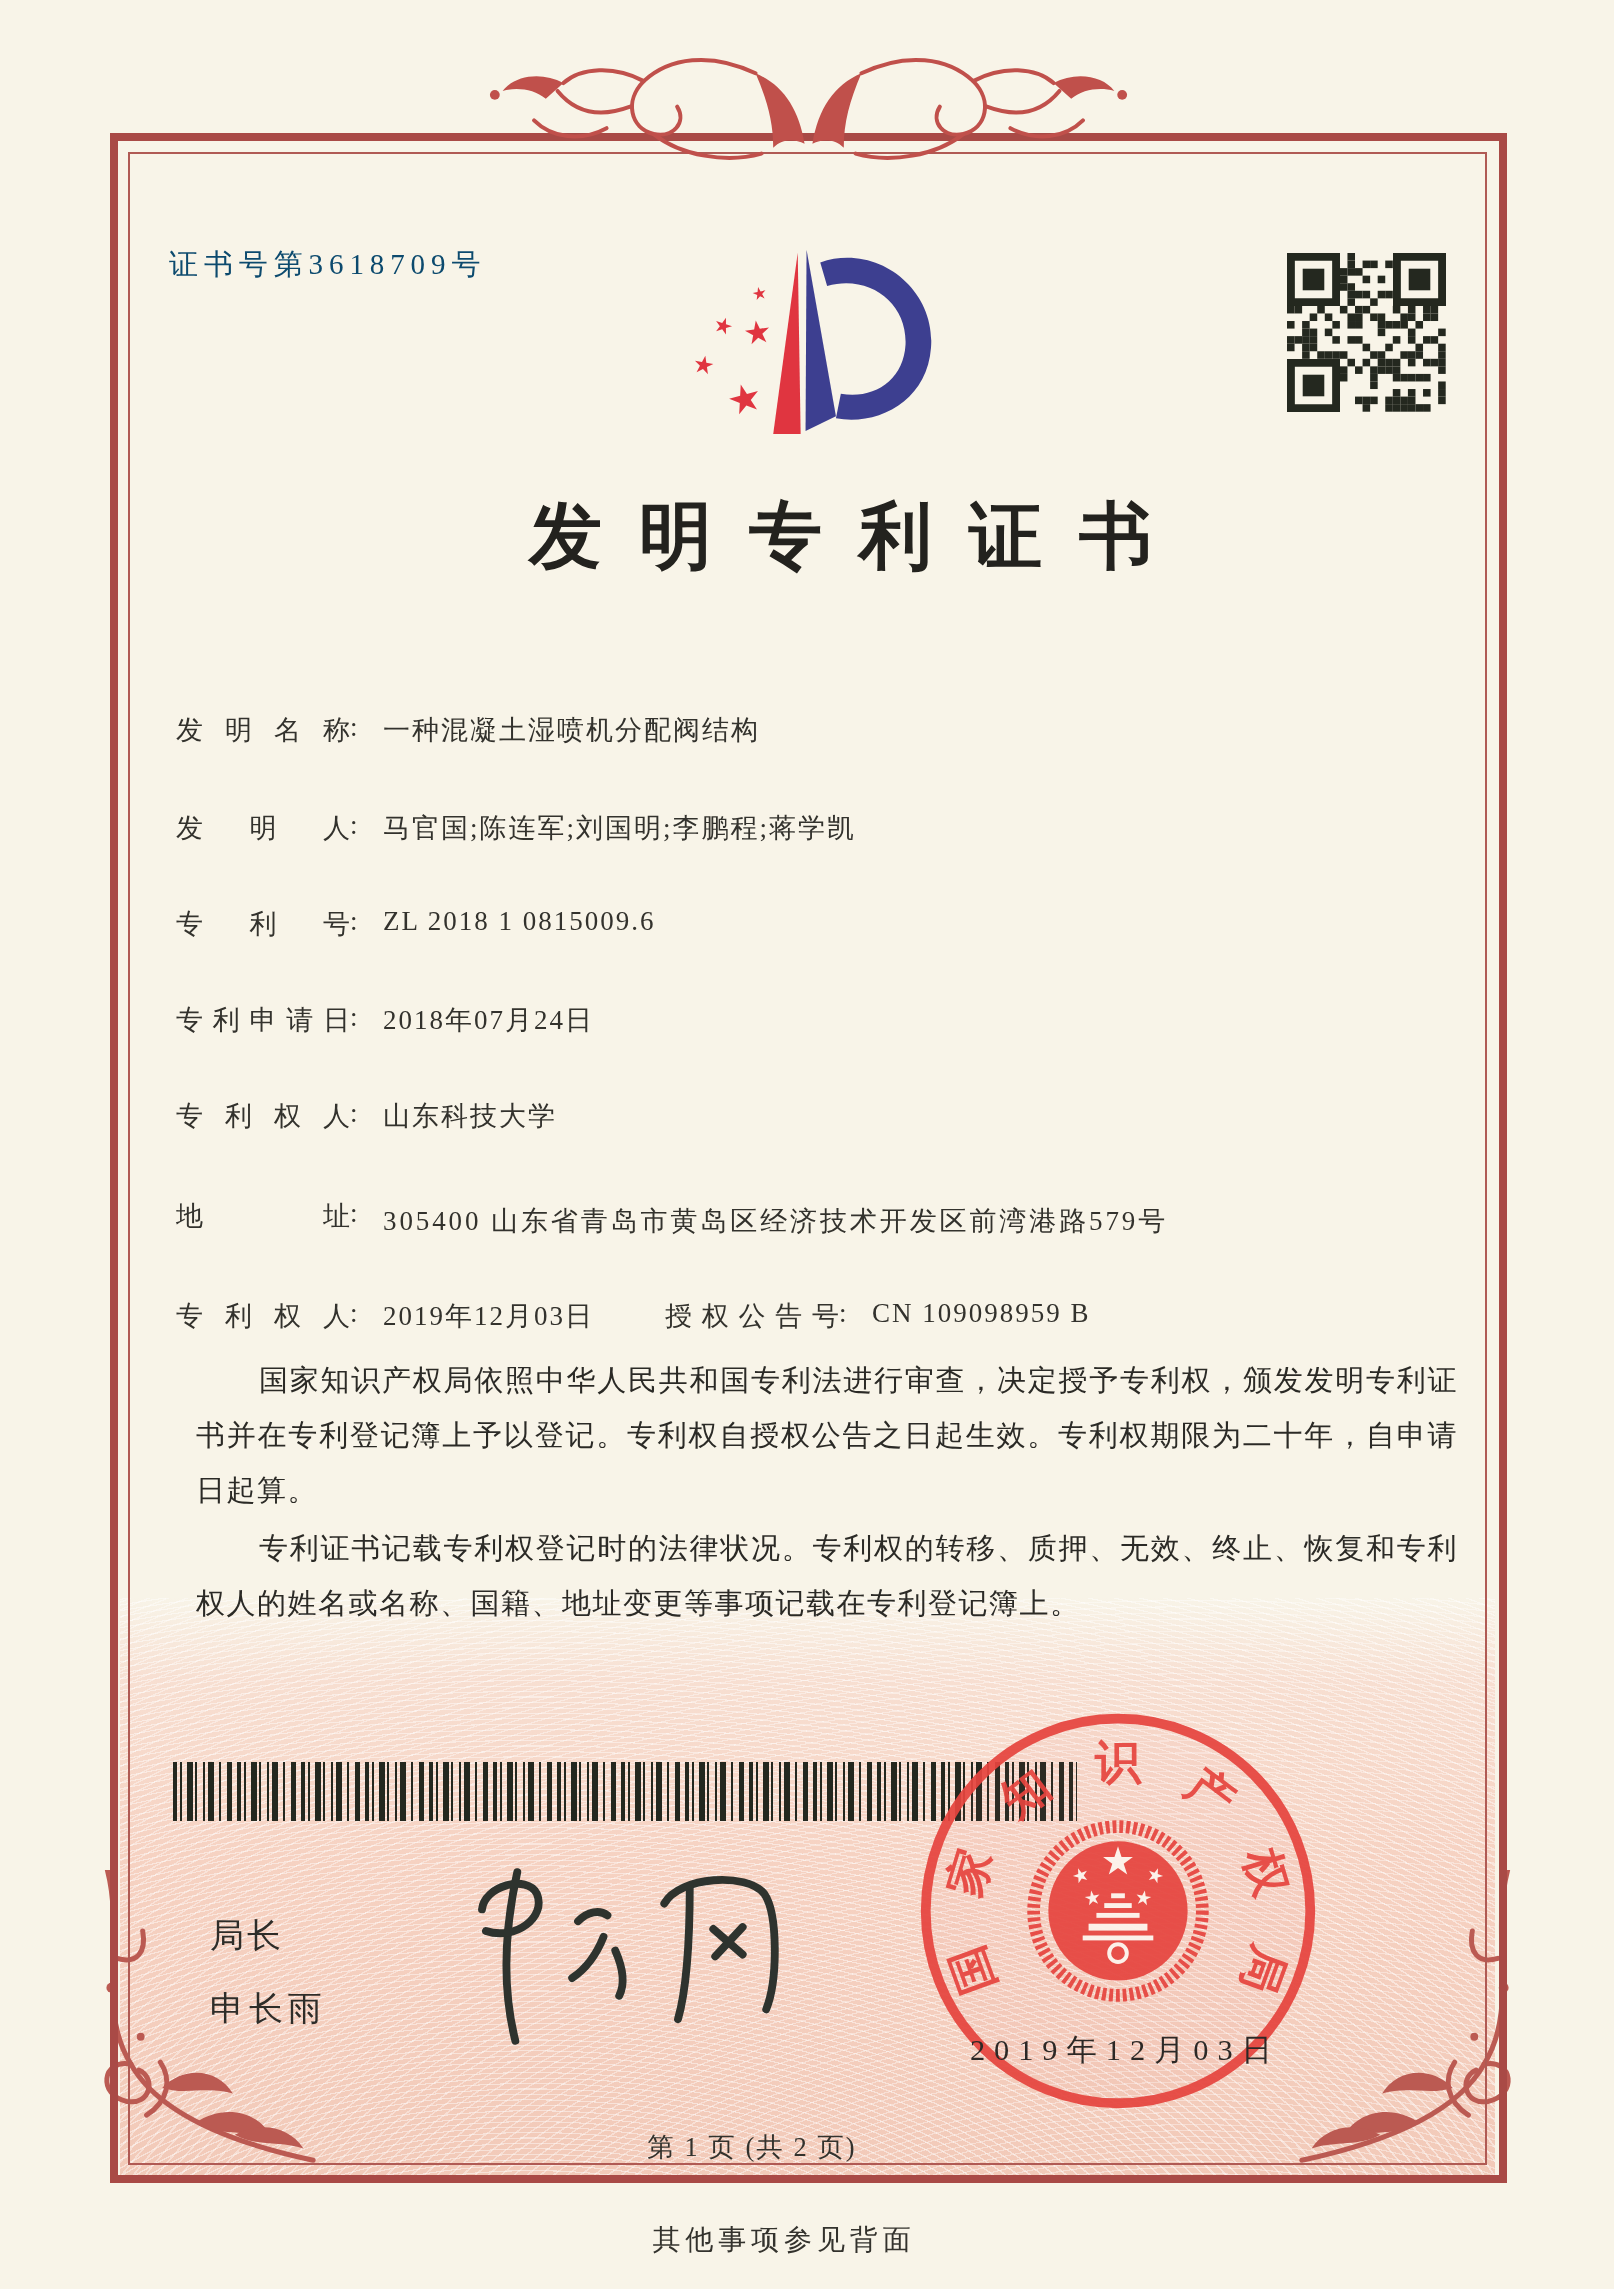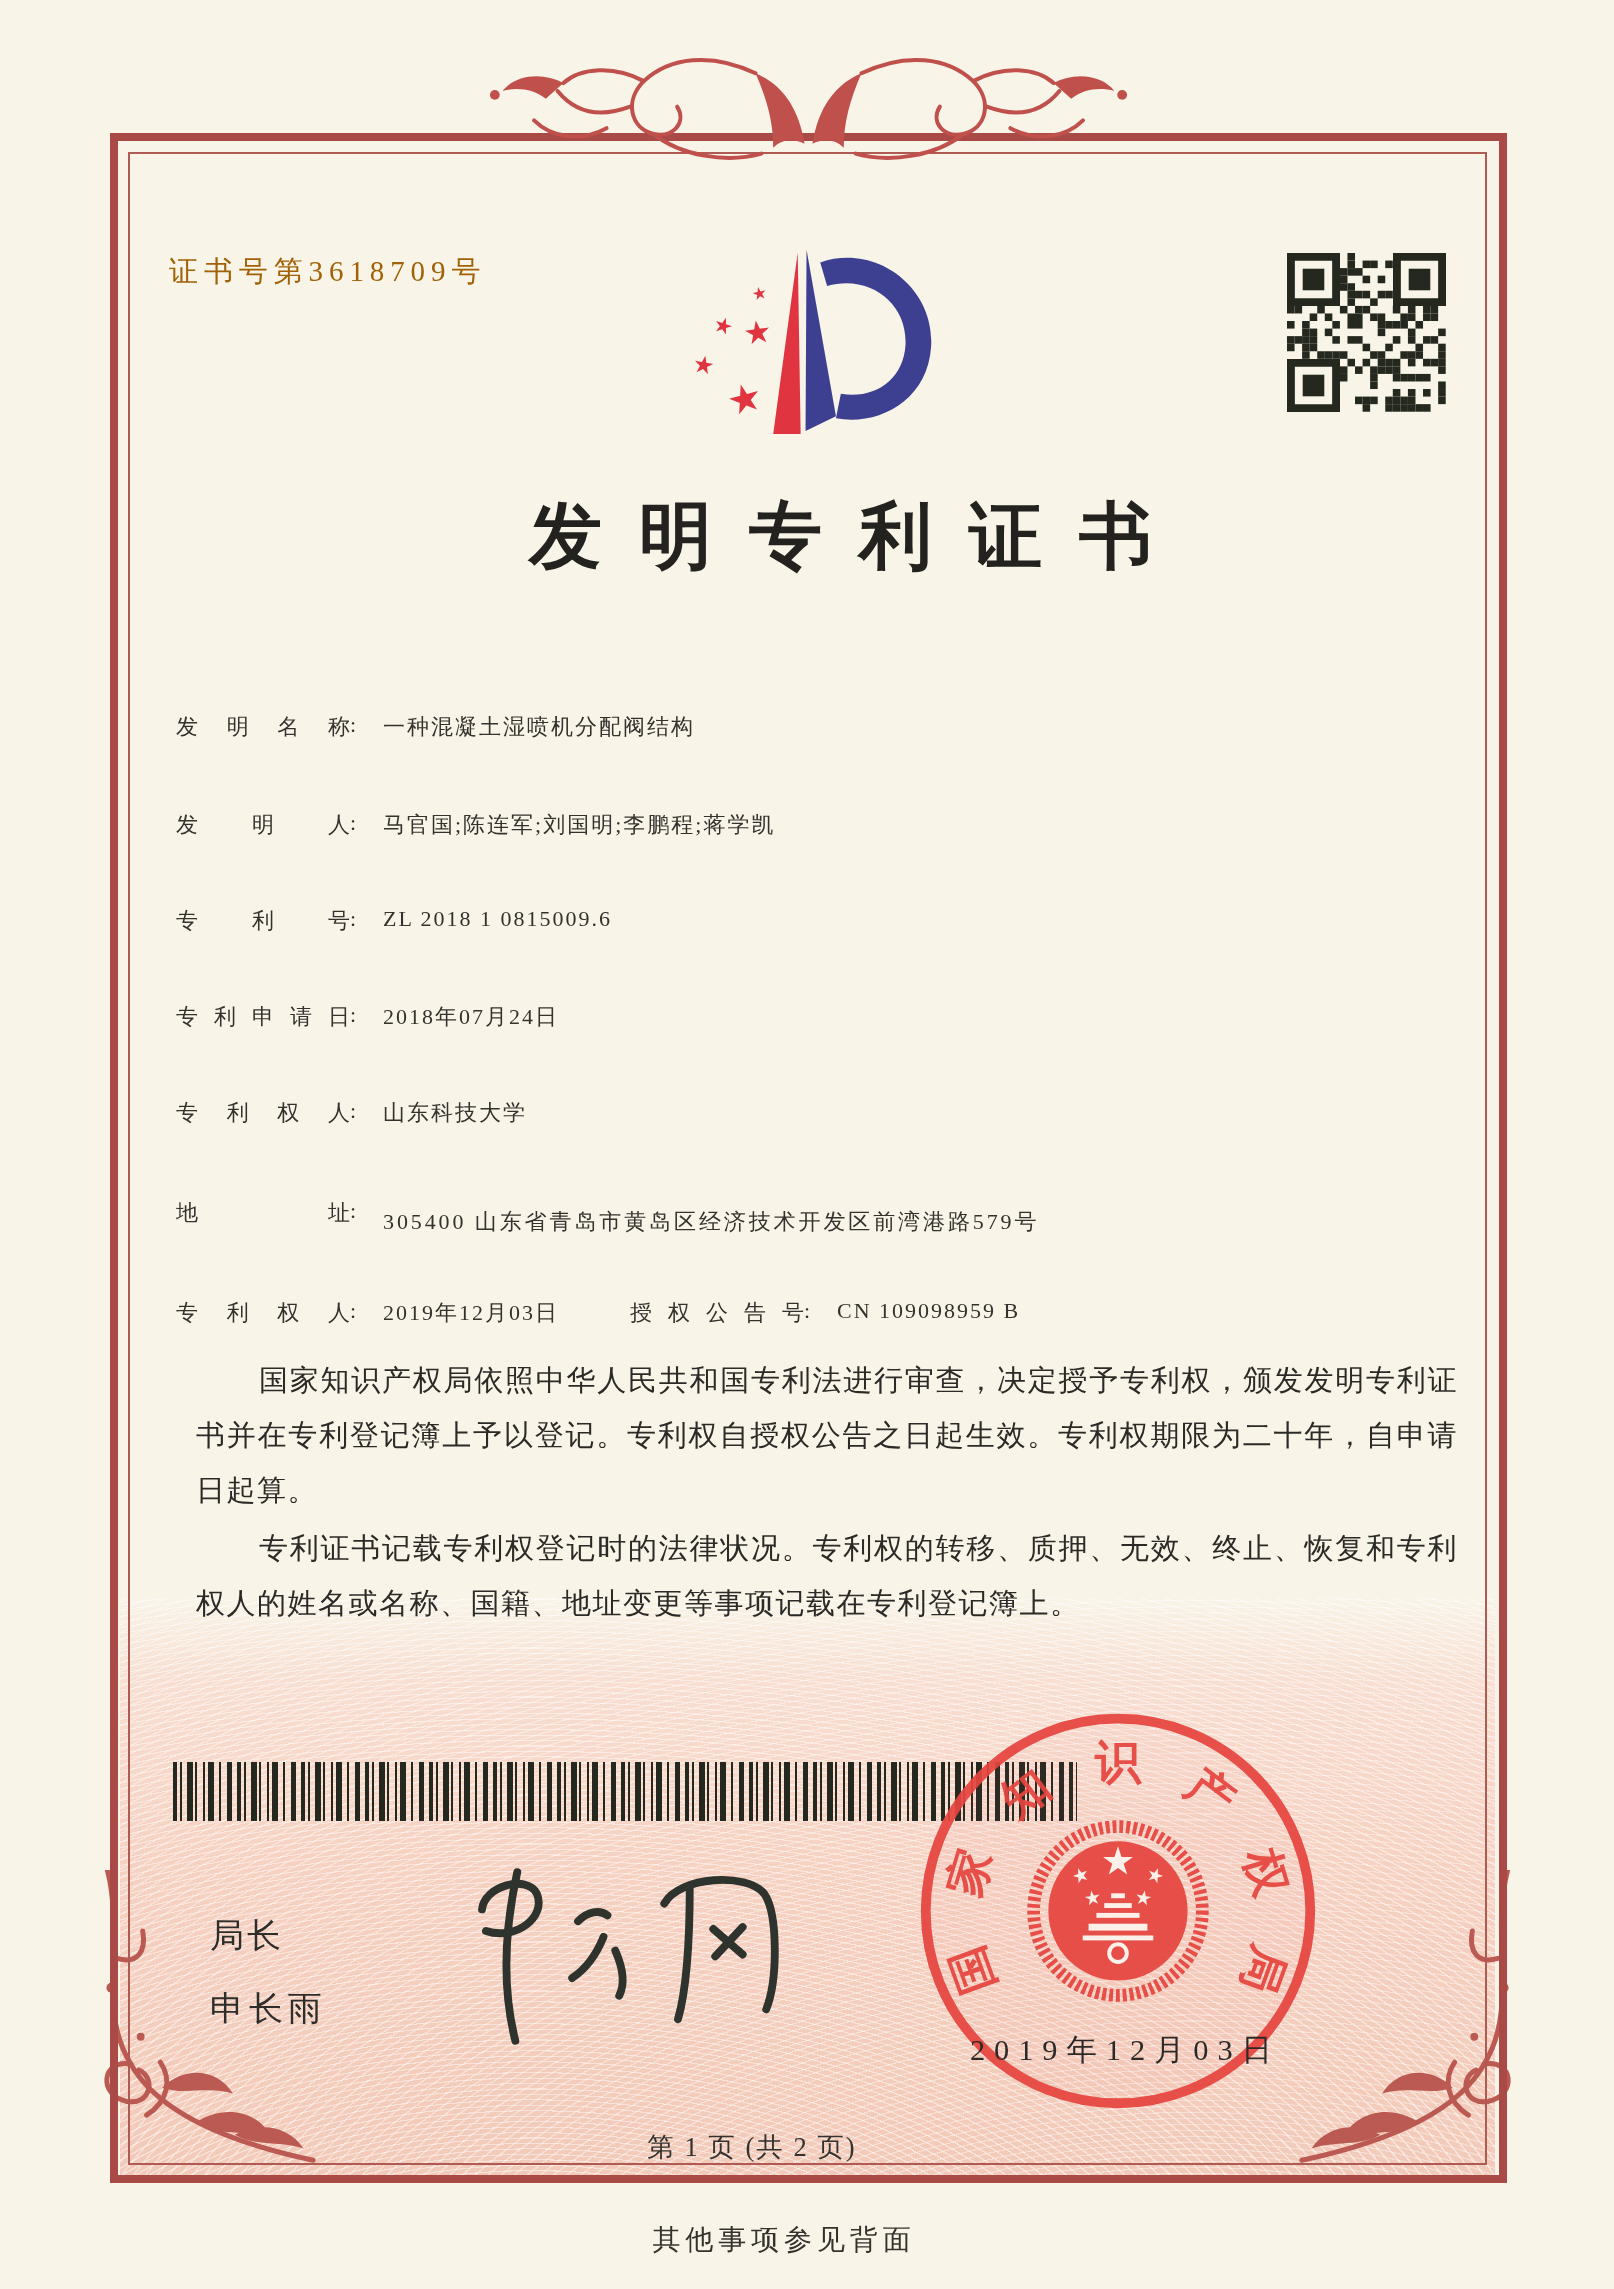--- a/index.html
+++ b/index.html
@@ -12,25 +12,25 @@
     border:8.8px solid #a94a46;box-sizing:border-box;}
   .frame-inner{position:absolute;left:128px;top:152px;width:1359px;height:2013px;
     border:2px solid #b05a54;box-sizing:border-box;}
   
   .pink{position:absolute;left:120px;top:1598px;width:1375px;height:577px;
     background:
       repeating-radial-gradient(882px 490px at 30% 135%, rgba(255,255,255,0) 0 7.8px, rgba(255,255,255,.45) 7.8px 9.8px),
       repeating-radial-gradient(1078px 608px at 78% 145%, rgba(255,255,255,0) 0 8.8px, rgba(255,255,255,.38) 8.8px 10.8px),
       linear-gradient(180deg, rgba(247,219,206,0) 0%, rgba(247,216,202,.75) 14%, #f6d2c2 45%, #f2cab9 100%);}
   
-  .cert-no{position:absolute;left:169px;top:252px;font-size:29px;letter-spacing:5.9px;color:#a16207;}
+  .cert-no{position:absolute;left:169px;top:245px;font-size:29px;letter-spacing:5.9px;color:#0c4a6e;}
   .title{position:absolute;left:110px;top:488px;width:1397px;text-align:center;
     font-size:73px;font-weight:600;letter-spacing:37px;text-indent:37px;color:#23221e;padding-left:32px;}
   
-  .field-row{position:absolute;left:176px;font-size:22px;white-space:nowrap;color:#33322d;}
+  .field-row{position:absolute;left:176px;font-size:27px;white-space:nowrap;color:#33322d;}
   .flabel{display:inline-block;width:174px;text-align:justify;text-align-last:justify;vertical-align:top;}
   .fcolon{display:inline-block;width:33px;vertical-align:top;}
   .fvalue{display:inline-block;vertical-align:top;letter-spacing:2px;}
   .fvalue.wrap{white-space:normal;width:902px;line-height:47px;letter-spacing:2.9px;}
   .col2{display:inline-block;margin-left:71px;}
   
   .body-para{position:absolute;left:196px;width:1262px;margin:0;font-size:29px;
     line-height:55px;text-indent:63px;text-align:justify;letter-spacing:1.5px;color:#2b2a26;}
   
   .barcode{position:absolute;left:173px;top:1762px;width:904px;height:59px;

